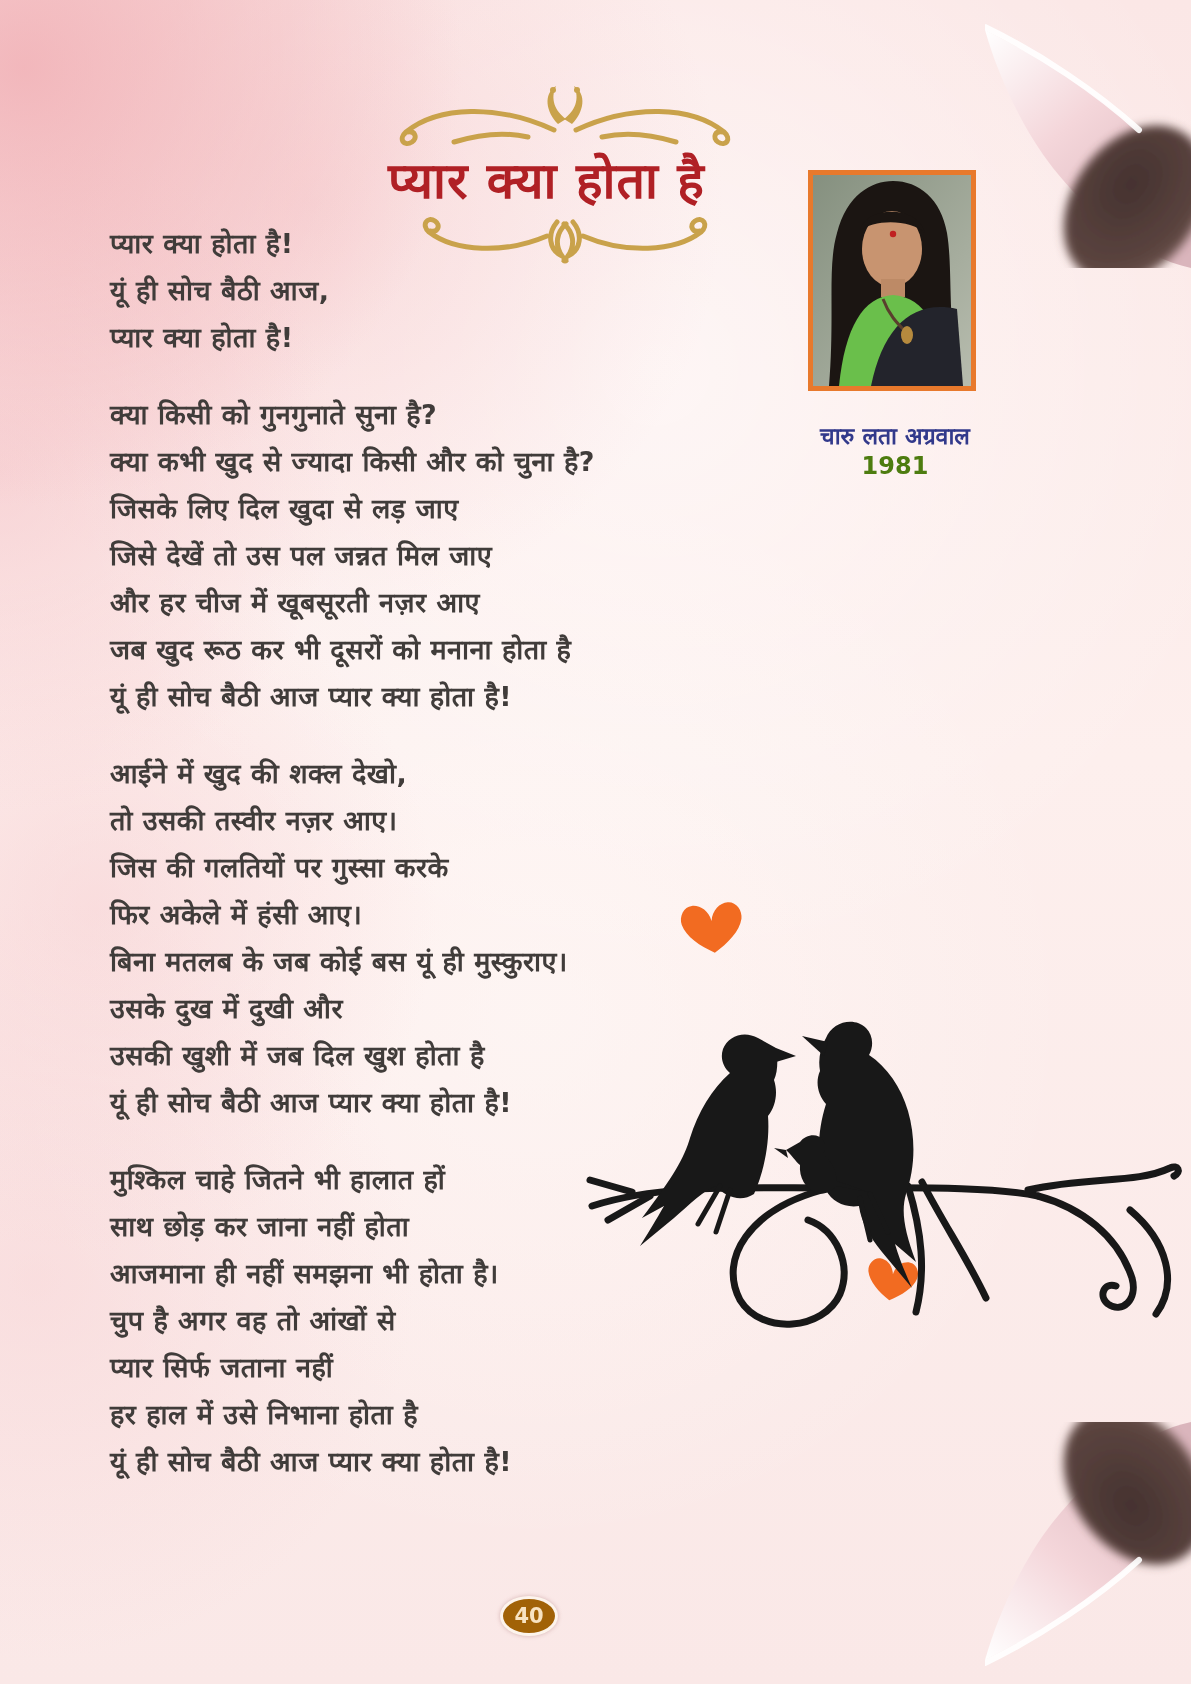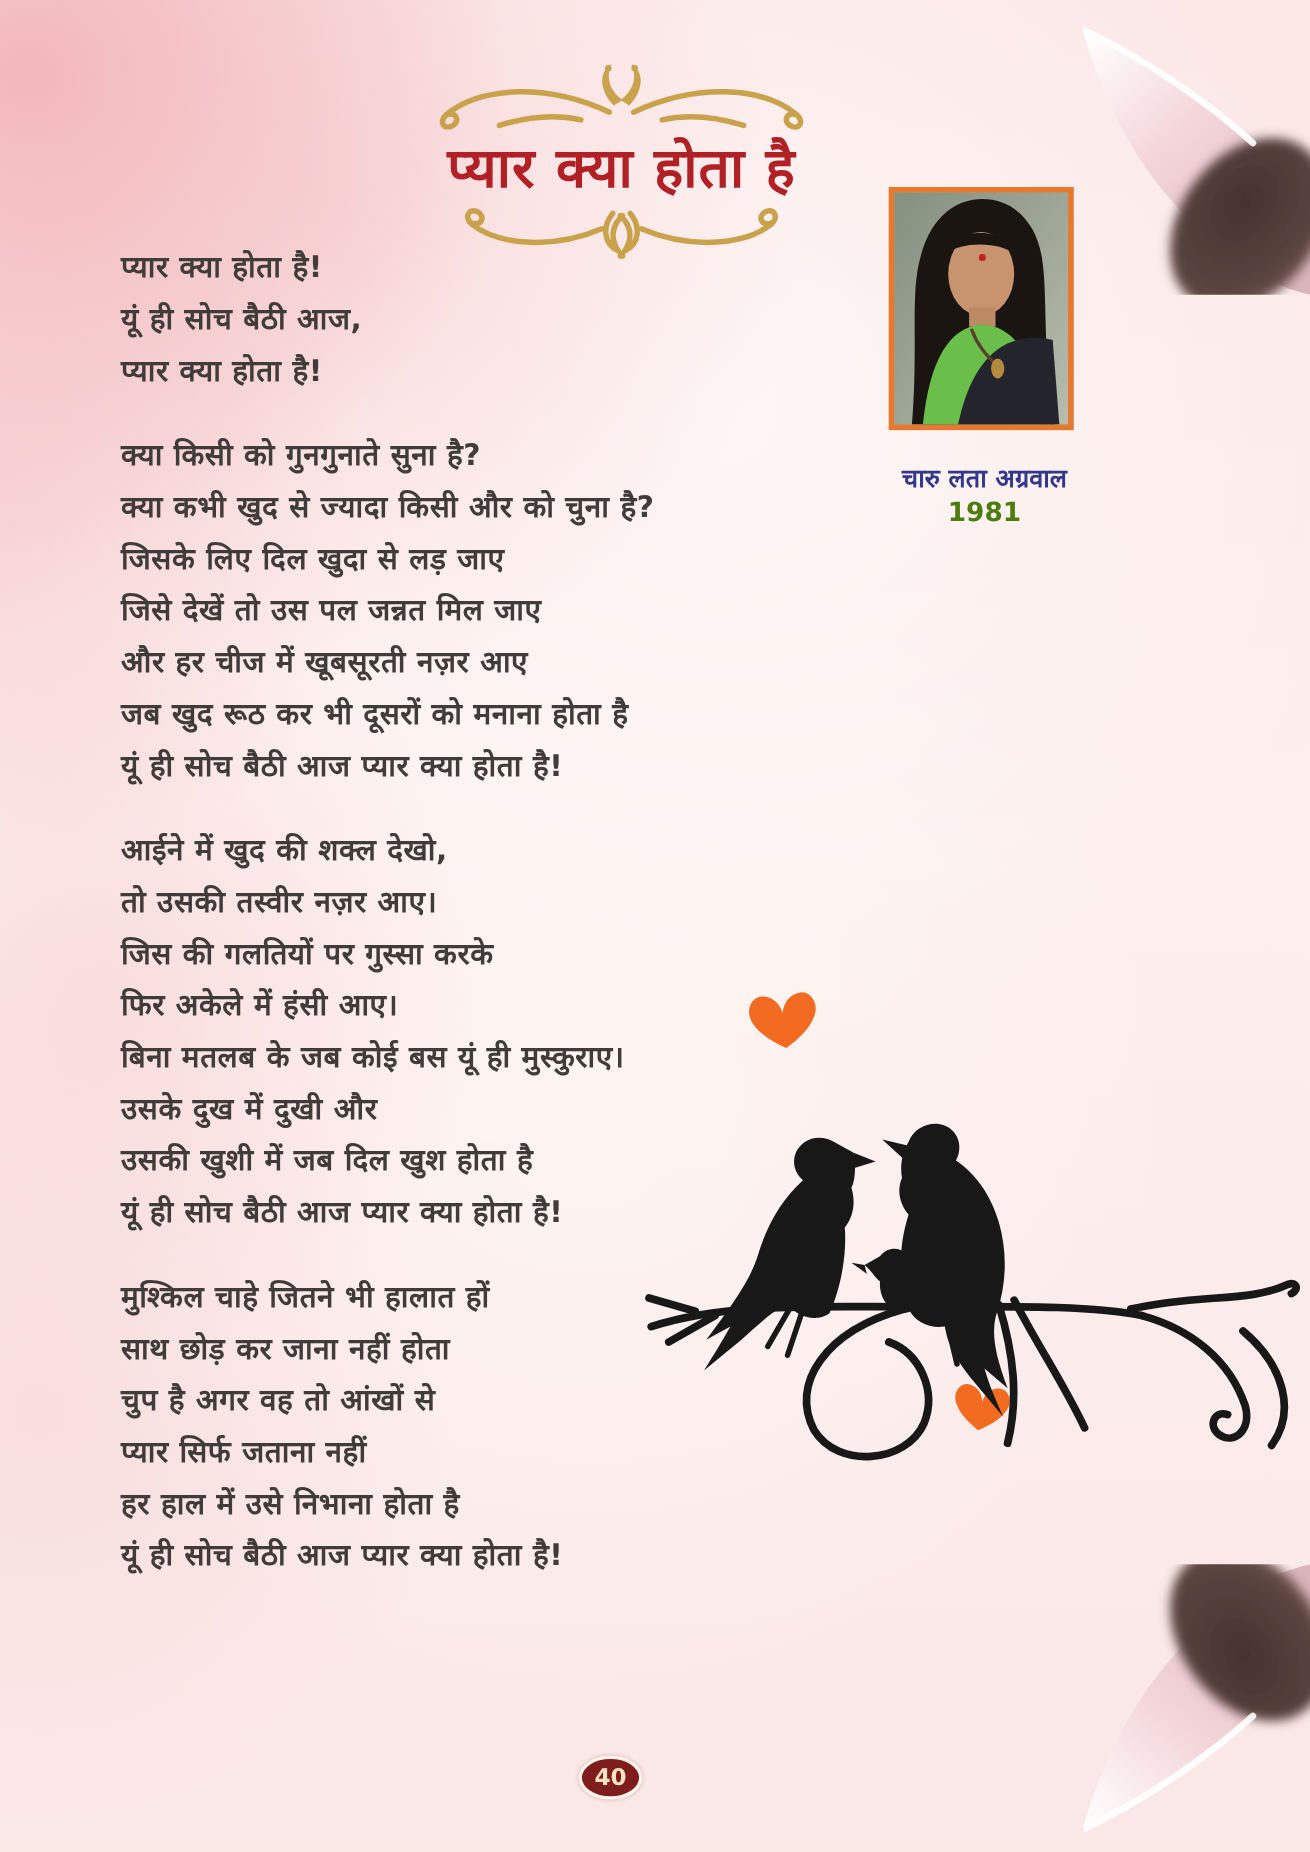--- a/index.html
+++ b/index.html
@@ -18,22 +18,21 @@
       radial-gradient(circle at 2% 4%, rgba(240,172,178,.8), transparent 22%),
       radial-gradient(circle at 0% 28%, rgba(244,193,198,.55), transparent 20%),
       radial-gradient(circle at 8% 54%, rgba(246,203,206,.5), transparent 24%),
       radial-gradient(circle at 3% 76%, rgba(246,206,209,.45), transparent 22%),
       radial-gradient(circle at 26% 12%, rgba(243,188,192,.4), transparent 24%),
       radial-gradient(circle at 55% 22%, rgba(255,255,255,.55), transparent 42%),
       radial-gradient(circle at 45% 60%, rgba(255,252,250,.5), transparent 45%),
       linear-gradient(180deg,#fbe7e6 0%,#fdefed 45%,#fae8e7 100%);
   }
   .header{
-    position:absolute;top:56px;left:388px;width:354px;
-    text-align:center;
+    position:absolute;top:84px;left:388px;width:354px;
   }
   .page-title{
     margin:2px 0 0 0;
     font-size:50px;line-height:62px;font-weight:bold;
     color:#b02025;
     letter-spacing:1px;
   }
   .ornament{display:block;margin:0 auto;}
   .poem{
     position:absolute;left:110px;top:220px;width:580px;
@@ -55,23 +54,23 @@
   }
   .caption{
     position:absolute;left:763px;top:396px;width:264px;
     text-align:center;color:#32398b;font-weight:bold;
   }
   .caption-name{font-size:23px;line-height:32px;margin-top:24px;}
   .caption-relation{font-size:22px;line-height:31px;}
   .caption-year{font-size:24px;line-height:28px;color:#4d7c0f;}
   .birds{position:absolute;left:570px;top:880px;}
   .page-number-badge{
-    position:absolute;left:526px;top:1596px;
+    position:absolute;left:500px;top:1596px;
     width:58px;height:40px;
-    background:#7f1d1d;
+    background:#a16207;
     border:3px solid #fdf4ec;
     border-radius:50%;
     box-sizing:border-box;
     display:flex;align-items:center;justify-content:center;
     color:#f8e3c2;font-size:21px;font-weight:bold;
     box-shadow:0 0 4px rgba(150,80,80,.35);
   }
   .curl{position:absolute;right:0;}
   .curl-top{top:16px;}
   .curl-bottom{bottom:10px;transform:scaleY(-1);}
@@ -187,20 +186,21 @@
       <div class="poem-line">जिस की गलतियों पर गुस्सा करके</div>
       <div class="poem-line">फिर अकेले में हंसी आए।</div>
       <div class="poem-line">बिना मतलब के जब कोई बस यूं ही मुस्कुराए।</div>
       <div class="poem-line">उसके दुख में दुखी और</div>
       <div class="poem-line">उसकी खुशी में जब दिल खुश होता है</div>
       <div class="poem-line">यूं ही सोच बैठी आज प्यार क्या होता है!</div>
     </div>
     <div class="stanza">
       <div class="poem-line">मुश्किल चाहे जितने भी हालात हों</div>
       <div class="poem-line">साथ छोड़ कर जाना नहीं होता</div>
+      <div class="poem-line">आजमाना ही नहीं समझना भी होता है।</div>
       <div class="poem-line">चुप है अगर वह तो आंखों से</div>
       <div class="poem-line">प्यार सिर्फ जताना नहीं</div>
       <div class="poem-line">हर हाल में उसे निभाना होता है</div>
       <div class="poem-line">यूं ही सोच बैठी आज प्यार क्या होता है!</div>
     </div>
   </div>
 
   <svg class="birds" width="620" height="460" viewBox="0 0 620 460">
     <defs>
       <path id="heart" d="M28,16 C26,5 18,-1 10,-1 C2,-1 -4,8 -2,17 C1,29 14,40 28,48 C42,40 55,29 58,17 C60,8 54,-1 46,-1 C38,-1 30,5 28,16 Z"></path>

